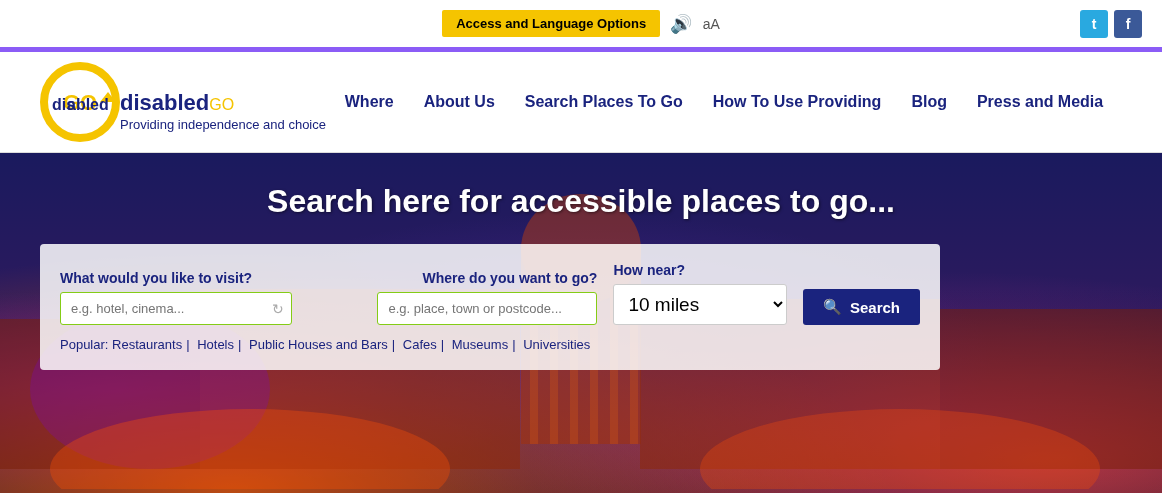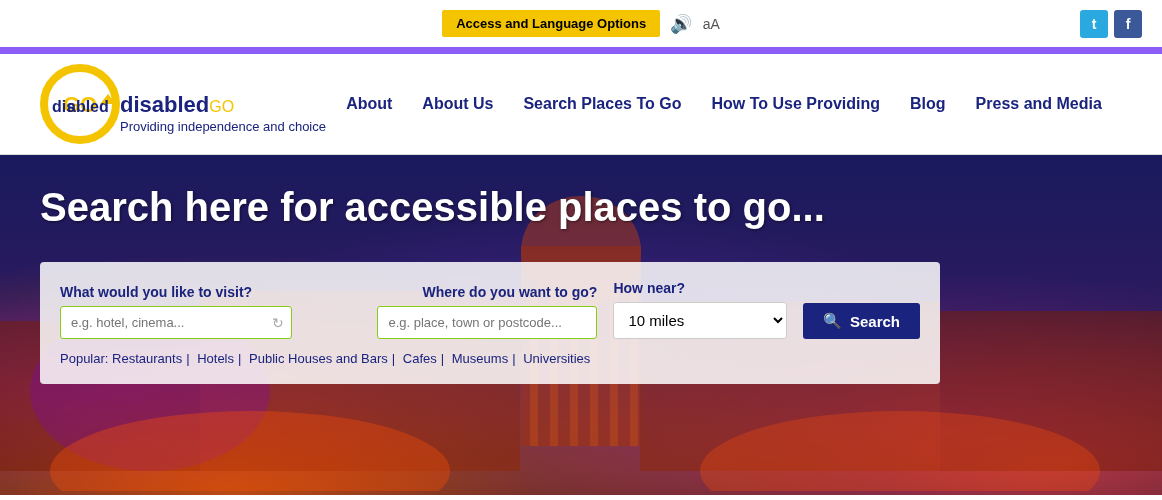--- a/index.html
+++ b/index.html
@@ -5,21 +5,21 @@
     * { margin: 0; padding: 0; box-sizing: border-box; }
     body { font-family: Arial, sans-serif; width: 1162px; overflow-x: hidden; }
 
     
     .top-bar {
       background: #fff;
       display: flex;
       align-items: center;
       justify-content: center;
       padding: 10px 20px;
-      border-bottom: 7px solid #8b5cf6;
+      border-bottom: 5px solid #8b5cf6;
       gap: 12px;
     }
     .access-btn {
       background: #f5c400;
       color: #000;
       font-size: 13px;
       font-weight: bold;
       border: none;
       padding: 6px 14px;
       cursor: pointer;
@@ -109,24 +109,25 @@
       right: 0;
       opacity: 0.85;
     }
     .hero-content {
       position: relative;
       z-index: 10;
       padding: 30px 40px;
     }
     .hero-title {
       color: #fff;
-      font-size: 40px;
+      font-size: 32px;
       font-weight: bold;
-      margin-bottom: 32px;
+      margin-bottom: 24px;
       text-shadow: 1px 1px 3px rgba(0,0,0,0.5);
+      text-align: center;
     }
     .search-panel {
       background: rgba(255,255,255,0.85);
       border-radius: 4px;
       padding: 18px 20px;
       max-width: 900px;
     }
     .search-fields {
       display: flex;
       gap: 16px;
@@ -157,21 +158,21 @@
       right: 8px;
       color: #aaa;
       font-size: 14px;
       cursor: pointer;
     }
     .near-select {
       width: 100%;
       padding: 8px 10px;
       border: 1px solid #ccc;
       border-radius: 3px;
-      font-size: 15px;
+      font-size: 19px;
       background: #fff;
       cursor: pointer;
       appearance: auto;
     }
     .search-btn {
       background: #1a237e;
       color: #fff;
       border: none;
       padding: 9px 20px;
       border-radius: 3px;
@@ -244,21 +245,21 @@
     <div class="logo-text-area">
       <div style="display:flex;align-items:baseline;gap:0">
         <span class="logo-disabled">disabled</span>
         <span class="logo-go">GO</span>
       </div>
       <div class="logo-tagline">Providing independence and choice</div>
     </div>
   </div>
 
   <nav>
-    <a>About</a>
+    <a>Where</a>
     <a>About Us</a>
     <a>Search Places To Go</a>
     <a>How To Use Providing</a>
     <a>Blog</a>
     <a>Press and Media</a>
   </nav>
 </div>
 
 <div class="hero">
   <div class="hero-bg"></div>

